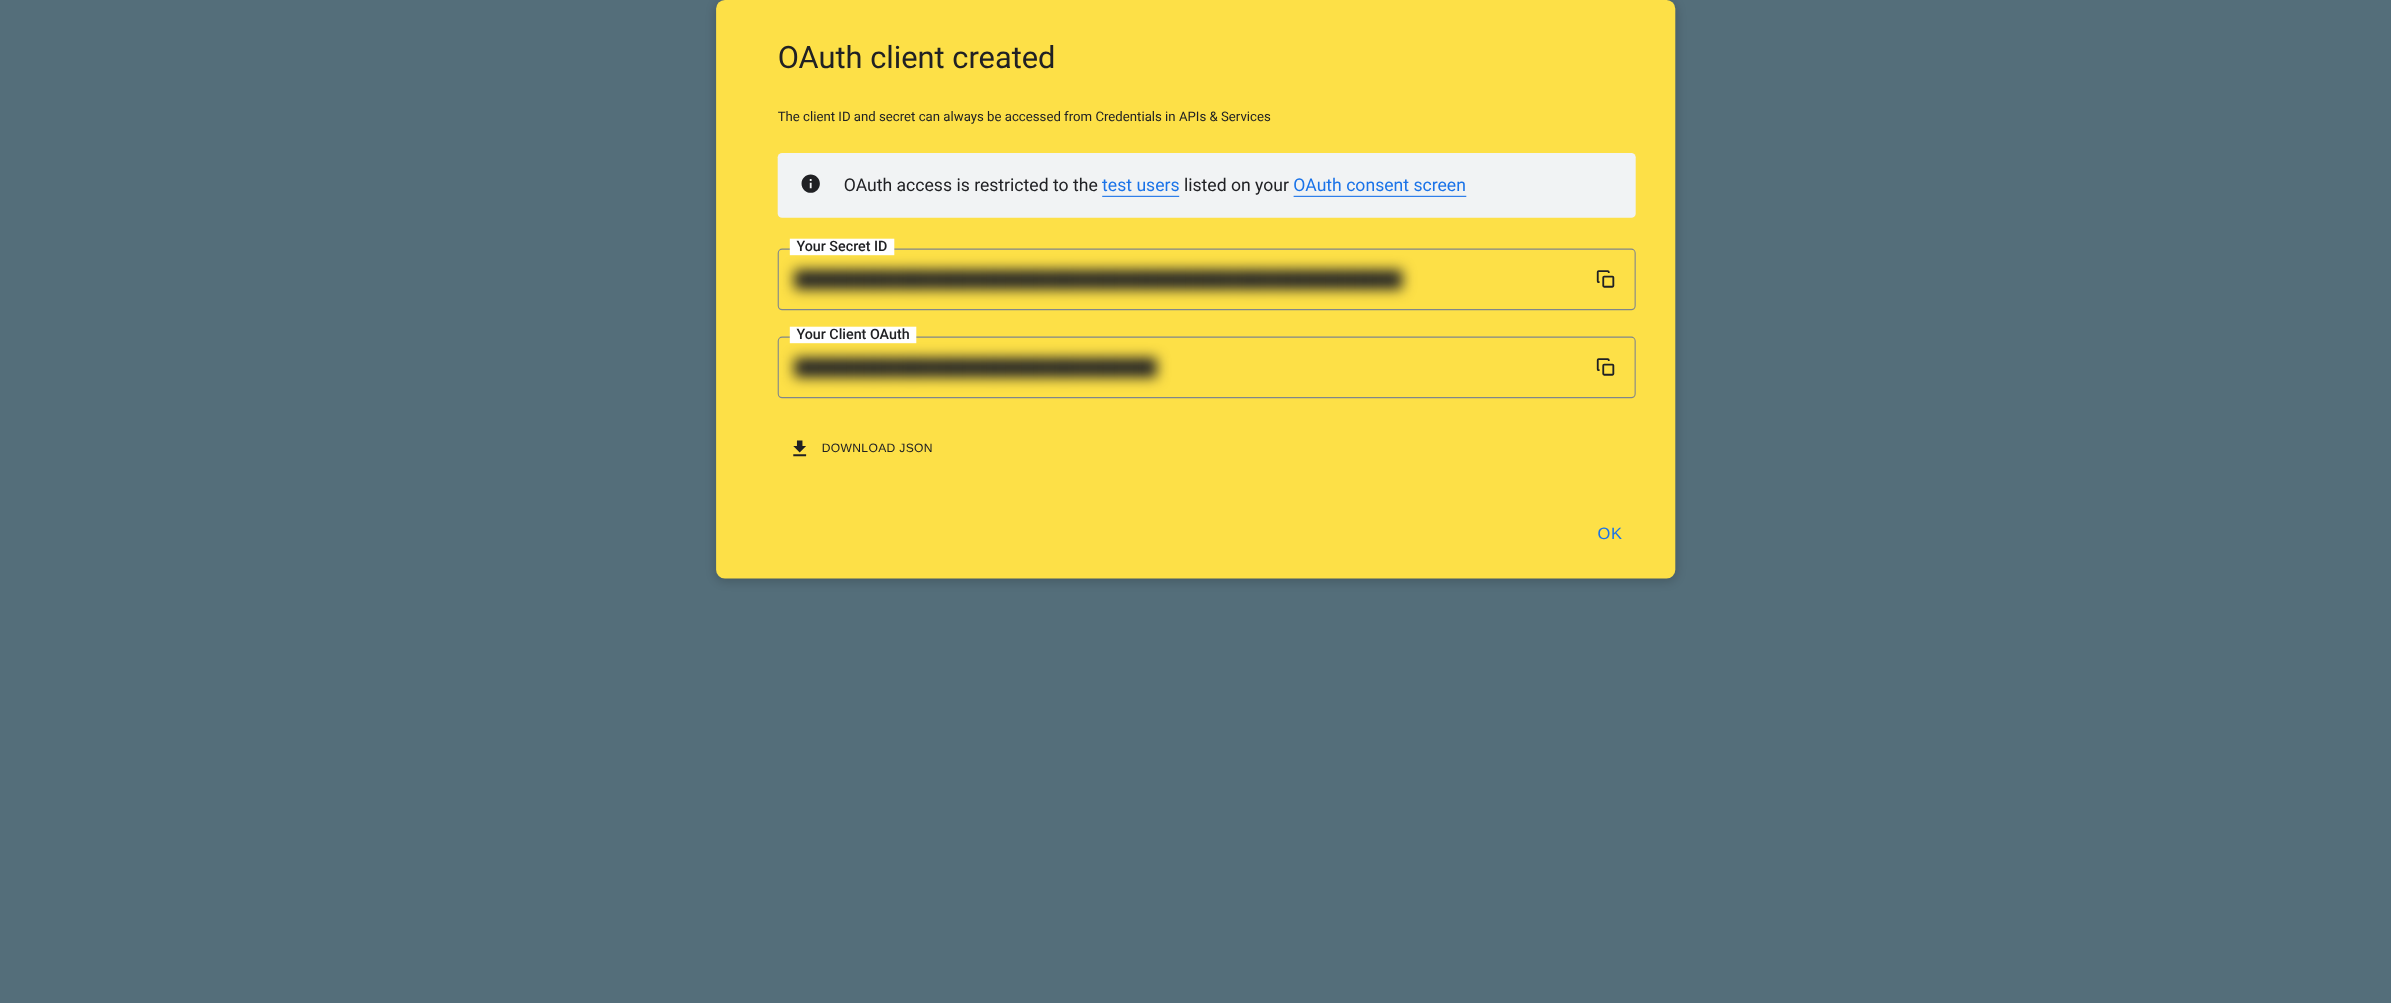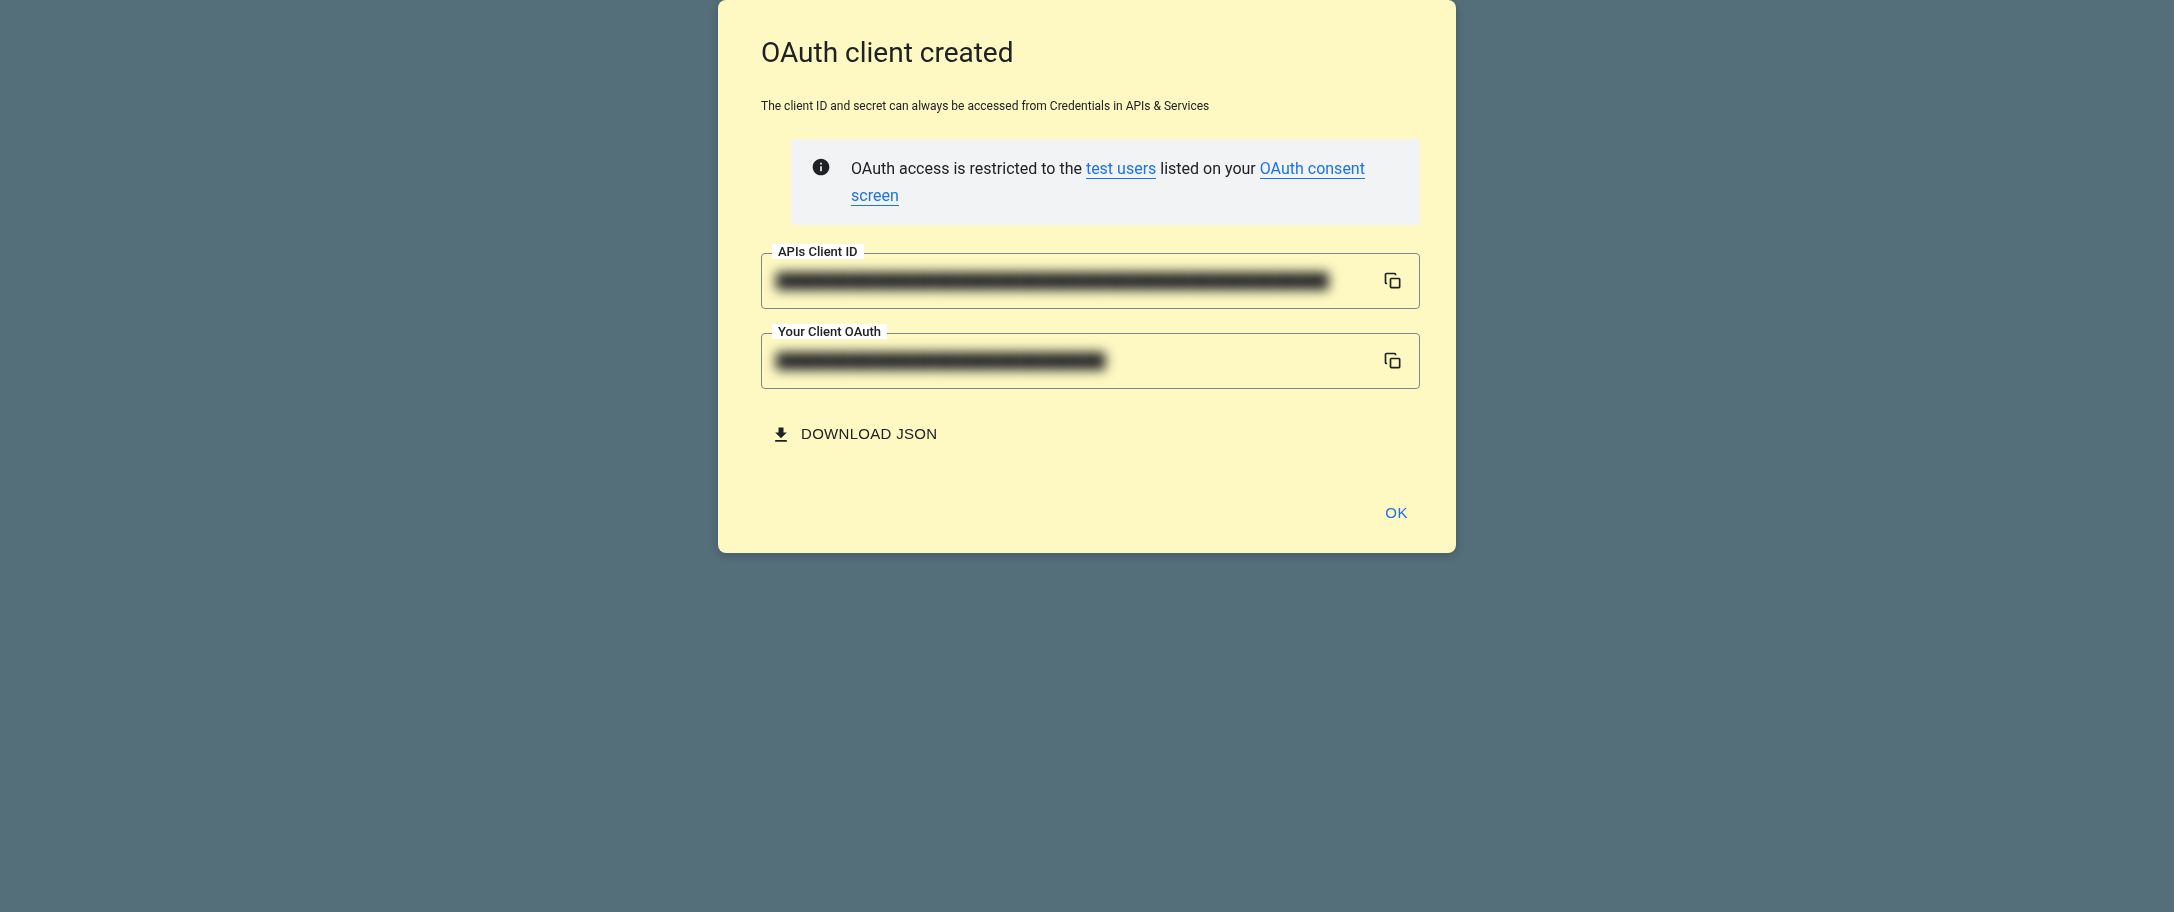--- a/index.html
+++ b/index.html
@@ -12,24 +12,24 @@
       font-family: 'Google Sans', Roboto, Arial, sans-serif;
       background-color: #546e7a;
       display: flex;
       justify-content: center;
       align-items: flex-start;
       min-height: 912px;
       width: 100%;
     }
     
     .dialog {
-      background-color: #fef9c3;
-      width: 738px;
+      background-color: #fde047;
+      width: 872px;
       border-radius: 8px;
-      padding: 36px 36px 24px 43px;
+      padding: 36px 36px 24px 56px;
       box-shadow: 0 2px 10px rgba(0,0,0,0.2);
       margin-top: 0;
     }
     
     .dialog-title {
       font-size: 28px;
       font-weight: 400;
       color: #202124;
       margin-bottom: 28px;
     }
@@ -42,21 +42,20 @@
     }
     
     .info-banner {
       background-color: #f1f3f4;
       border-radius: 4px;
       padding: 16px 20px;
       display: flex;
       align-items: flex-start;
       gap: 20px;
       margin-bottom: 28px;
-      margin-left: 30px;
     }
     
     .info-icon {
       flex-shrink: 0;
       width: 20px;
       height: 20px;
       margin-top: 2px;
     }
     
     .info-text {
@@ -121,27 +120,27 @@
       justify-content: center;
     }
     
     .copy-icon {
       width: 20px;
       height: 20px;
     }
     
     .download-button {
       display: inline-flex;
-      align-items: flex-start;
+      align-items: center;
       gap: 10px;
       background: none;
       border: none;
       cursor: pointer;
       padding: 8px 10px;
-      font-size: 15px;
+      font-size: 11px;
       font-weight: 500;
       color: #202124;
       letter-spacing: 0.3px;
       margin-top: 4px;
     }
     
     .download-icon {
       width: 20px;
       height: 20px;
     }
@@ -178,21 +177,21 @@
         <path d="M12 2C6.48 2 2 6.48 2 12s4.48 10 10 10 10-4.48 10-10S17.52 2 12 2zm1 15h-2v-6h2v6zm0-8h-2V7h2v2z"></path>
       </svg>
     </span>
     <span class="info-text">
       <span>OAuth access is restricted to the </span><a class="info-link">test users</a><span> listed on your </span><a class="info-link">OAuth consent screen</a>
     </span>
   </div>
   
   <div class="field-group">
     <div class="field-container">
-      <span class="field-label">APIs Client ID</span>
+      <span class="field-label">Your Secret ID</span>
       <span class="field-value">████████████████████████████████████████████████████</span>
       <button class="copy-button">
         <span class="copy-icon">
           <svg viewBox="0 0 24 24" fill="none" stroke="#202124" stroke-width="2">
             <rect x="9" y="9" width="11" height="11" rx="1"></rect>
             <path d="M5 15H4a1 1 0 0 1-1-1V4a1 1 0 0 1 1-1h10a1 1 0 0 1 1 1v1"></path>
           </svg>
         </span>
       </button>
     </div>

